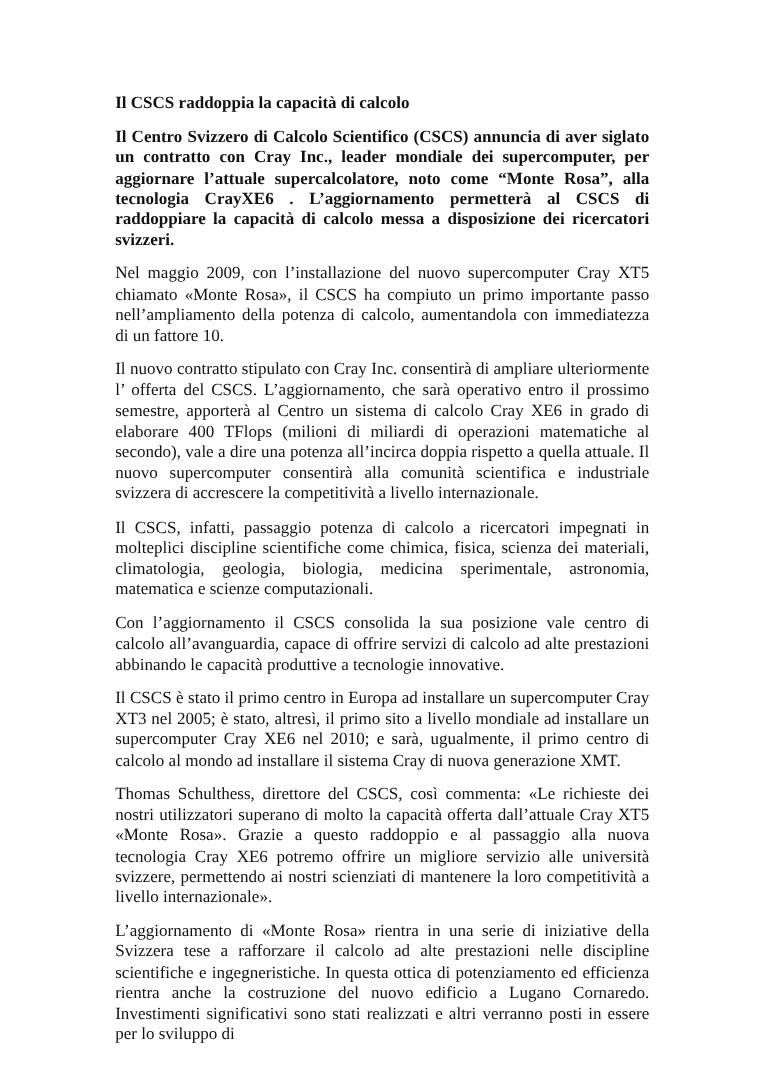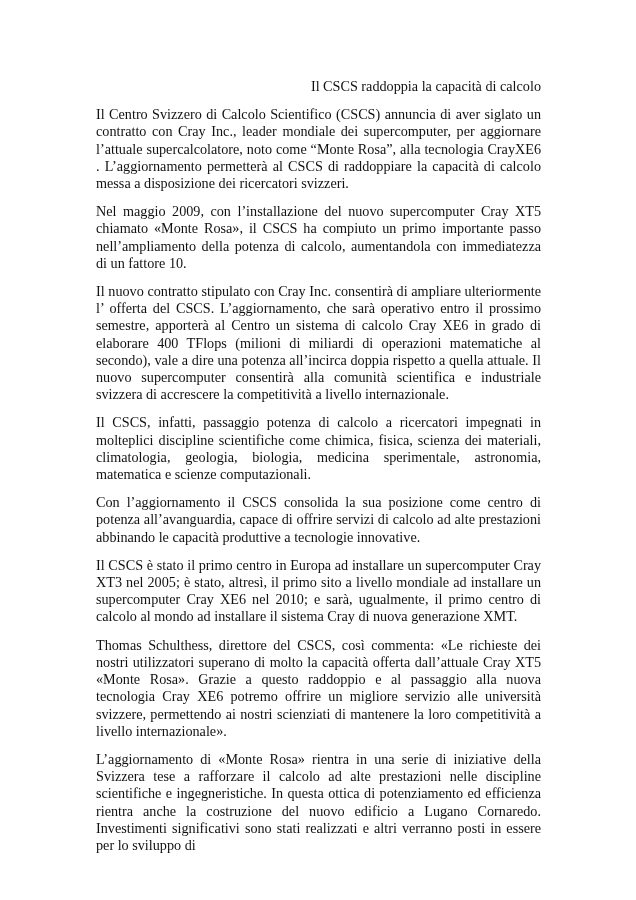--- a/index.html
+++ b/index.html
@@ -7,32 +7,32 @@
   .page {
     position: absolute;
     left: 96px;
     top: 78px;
     width: 445px;
     font-family: "Liberation Serif", "DejaVu Serif", serif;
     font-size: 14.2px;
     line-height: 17.2px;
     color: #111111;
   }
-  .title { font-weight: normal; margin: 0 0 11px 0; text-align: right; }
+  .title { font-weight: bold; margin: 0 0 11px 0; }
   .place { margin: 0 0 11px 0; }
-  .lead { font-weight: normal; text-align: justify; margin: 0 0 11px 0; }
+  .lead { font-weight: bold; text-align: justify; margin: 0 0 11px 0; }
   p.body { text-align: justify; margin: 0 0 11px 0; }
   p.body.last { margin-bottom: 0; }
 </style>
 </head>
 <body>
 
 <div class="page">
   <p class="title">Il CSCS raddoppia la capacità di calcolo</p>
   <p class="lead">Il Centro Svizzero di Calcolo Scientifico (CSCS) annuncia di aver siglato un contratto con Cray Inc., leader mondiale dei supercomputer, per aggiornare l’attuale supercalcolatore, noto come “Monte Rosa”, alla tecnologia CrayXE6 . L’aggiornamento permetterà al CSCS di raddoppiare la capacità di calcolo messa a disposizione dei ricercatori svizzeri.</p>
   <p class="body">Nel maggio  2009, con l’installazione del nuovo supercomputer Cray XT5 chiamato «Monte Rosa», il CSCS ha compiuto un primo importante passo nell’ampliamento della potenza di calcolo, aumentandola con immediatezza di un fattore 10.</p>
   <p class="body">Il nuovo contratto stipulato con Cray Inc. consentirà di ampliare ulteriormente l’ offerta del CSCS. L’aggiornamento, che sarà operativo entro il prossimo semestre, apporterà al Centro un sistema di calcolo Cray XE6 in grado di elaborare 400 TFlops (milioni di miliardi di operazioni matematiche al secondo), vale a dire una potenza all’incirca doppia rispetto  a quella attuale. Il nuovo supercomputer consentirà alla comunità scientifica e industriale svizzera di accrescere la competitività a livello internazionale.</p>
   <p class="body"> Il CSCS, infatti, passaggio potenza di calcolo a ricercatori impegnati in molteplici discipline scientifiche come chimica, fisica, scienza dei materiali, climatologia, geologia, biologia, medicina sperimentale, astronomia, matematica e scienze computazionali.</p>
-  <p class="body">Con l’aggiornamento il CSCS consolida la sua posizione come centro di potenza all’avanguardia, capace di offrire servizi di calcolo ad alte prestazioni abbinando le capacità produttive a tecnologie innovative.</p>
+  <p class="body">Con l’aggiornamento il CSCS consolida la sua posizione vale centro di calcolo all’avanguardia, capace di offrire servizi di calcolo ad alte prestazioni abbinando le capacità produttive a tecnologie innovative.</p>
   <p class="body">Il CSCS è stato il primo centro in Europa ad installare un supercomputer Cray XT3 nel 2005; è stato, altresì, il primo sito a livello mondiale ad installare un supercomputer Cray XE6 nel 2010; e sarà, ugualmente,  il primo centro di calcolo al mondo ad installare il sistema Cray di nuova generazione XMT.</p>
   <p class="body">Thomas Schulthess, direttore del CSCS, così commenta: «Le richieste dei nostri utilizzatori superano di molto la capacità offerta dall’attuale Cray XT5 «Monte Rosa». Grazie a questo raddoppio e al passaggio alla nuova tecnologia Cray XE6 potremo offrire un migliore servizio alle università svizzere, permettendo ai nostri scienziati di mantenere la loro competitività a livello internazionale».</p>
   <p class="body last">L’aggiornamento di «Monte Rosa» rientra in una serie di iniziative della  Svizzera tese a rafforzare il calcolo ad alte prestazioni nelle discipline scientifiche e ingegneristiche. In questa ottica di potenziamento ed efficienza rientra anche la costruzione del nuovo edificio a Lugano Cornaredo. Investimenti significativi sono stati realizzati e altri verranno posti in essere per lo sviluppo di</p>
 </div>
 
 </body></html>

